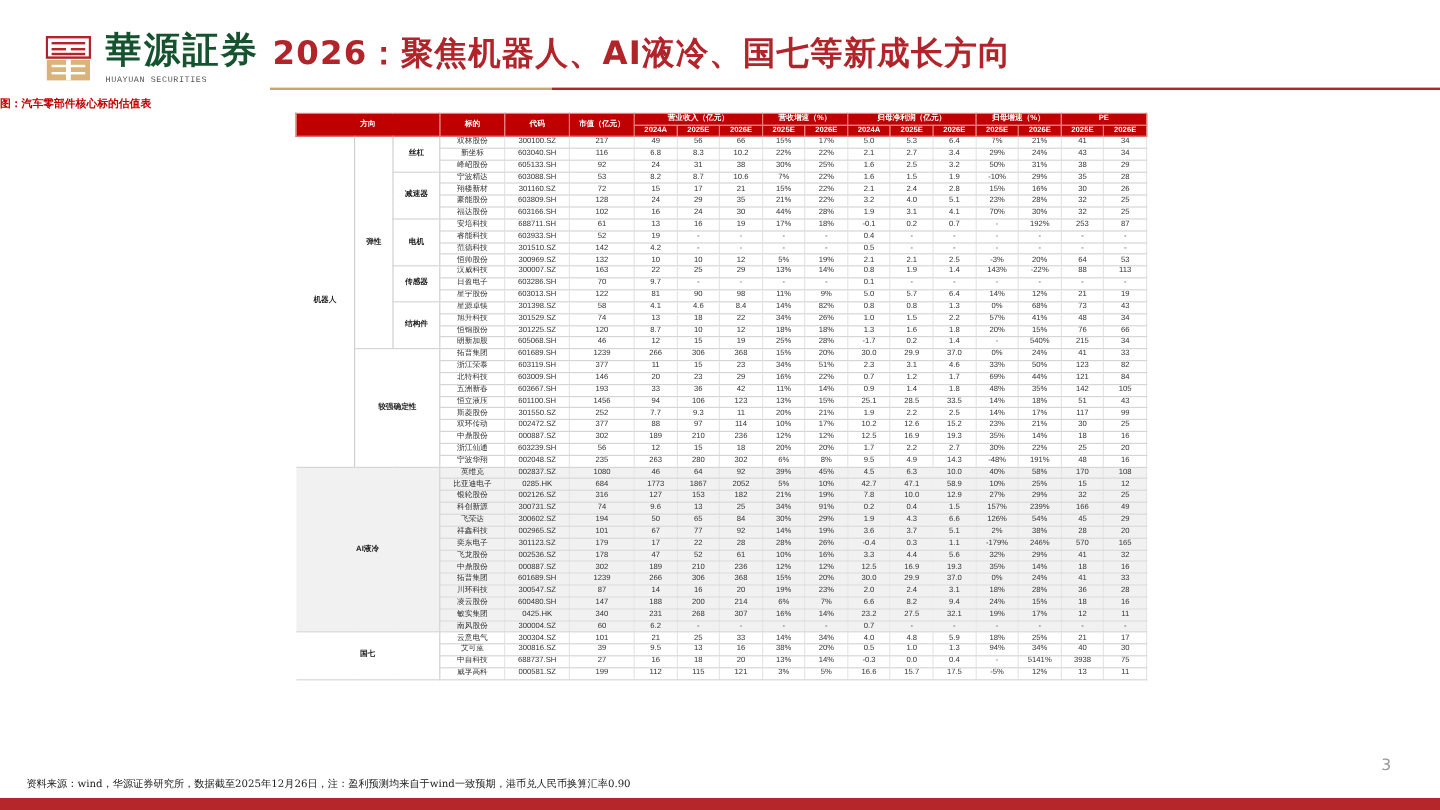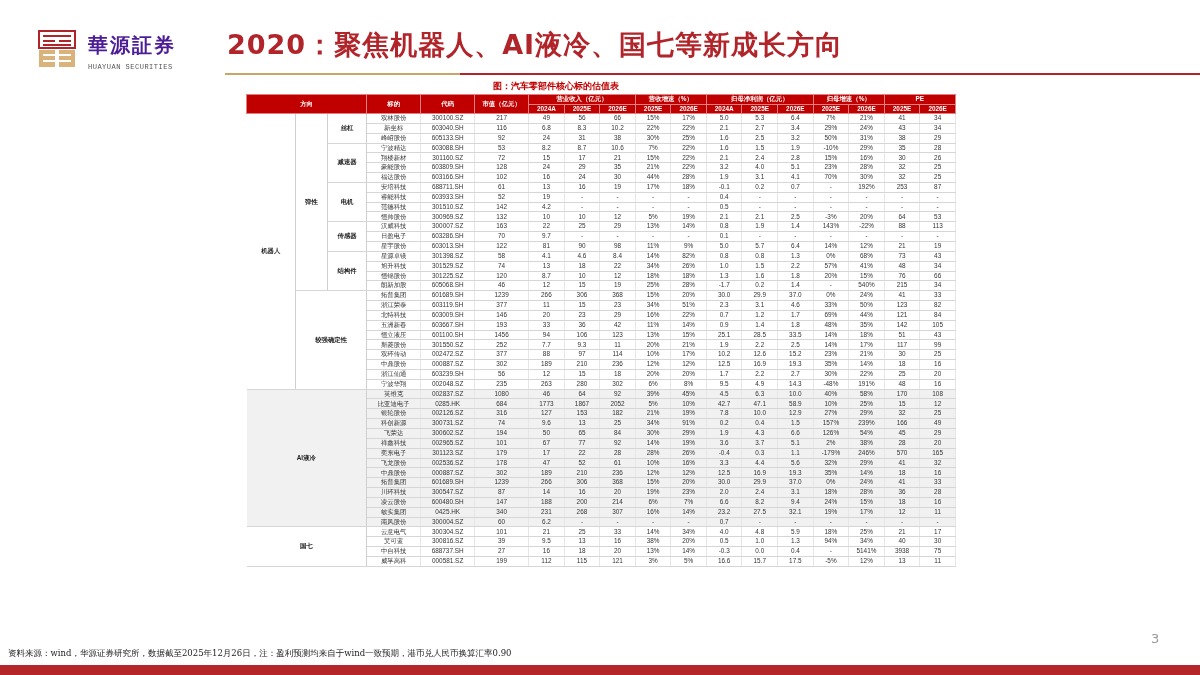--- a/index.html
+++ b/index.html
@@ -1,31 +1,31 @@
 <!DOCTYPE html>
 <html><head>
 <meta charset="utf-8">
 <style>
   html,body{margin:0;padding:0;}
   body{width:1200px;height:675px;position:relative;background:#ffffff;font-family:"DejaVu Sans","Liberation Sans",sans-serif;overflow:hidden;}
   .logo{position:absolute;left:38px;top:30px;width:38px;height:38px;}
   .brand{position:absolute;left:88px;top:30px;}
-  .brand-cn{font-family:Liberation Serif, serif;font-size:20px;font-weight:bold;color:#4c1d95;letter-spacing:2px;line-height:30px;}
+  .brand-cn{font-family:Liberation Mono, monospace;font-size:30px;font-weight:bold;color:#14532d;letter-spacing:2px;line-height:30px;}
   .brand-en{font-family:Liberation Mono, monospace;font-size:7px;color:#555;letter-spacing:0.5px;margin-top:3px;}
   .title{position:absolute;left:227px;top:28px;font-size:27px;font-weight:bold;color:#b0242a;line-height:34px;letter-spacing:1px;}
   .rule-gold{position:absolute;left:225px;top:73px;width:235px;height:2px;background:#c9a56a;}
   .rule-red{position:absolute;left:460px;top:73px;width:740px;height:2px;background:#b0242a;}
-  .fig-title{position:absolute;left:0;width:1072px;top:80px;text-align:center;font-size:9px;font-weight:bold;color:#c00000;padding-left:40px;box-sizing:border-box;}
+  .fig-title{position:absolute;left:0;width:1072px;top:80px;text-align:left;font-size:9px;font-weight:bold;color:#c00000;box-sizing:border-box;}
   table.val{position:absolute;left:246px;top:94px;width:710px;border-collapse:collapse;table-layout:fixed;font-family:"Liberation Sans",sans-serif;font-size:6.4px;color:#333;}
   table.val th{background:#c00000;color:#fff;font-weight:bold;height:8.5px;padding:0;border:0.5px solid #e08080;text-align:center;line-height:8px;}
   table.val td{height:8.85px;padding:0;text-align:center;border-bottom:0.5px solid #d6d6d6;border-right:0.5px solid #e6e6e6;line-height:8.6px;white-space:nowrap;overflow:hidden;}
   table.val td.grp{font-weight:bold;color:#222;border-right:0.5px solid #cfcfcf;}
   table.val tr.ai td{background:#f1f1f1;}
   table.val td.sepL{border-left:0.8px solid #bdbdbd;}
-  .source{position:absolute;left:8px;top:648px;font-size:8.5px;color:#222;font-family:"DejaVu Serif","Liberation Serif",serif;}
+  .source{position:absolute;left:22px;top:648px;font-size:8.5px;color:#222;font-family:"DejaVu Serif","Liberation Serif",serif;}
   .page-num{position:absolute;left:1151px;top:631px;font-size:13px;color:#999;}
   .bottom-bar{position:absolute;left:0;top:665px;width:1200px;height:10px;background:#b5262b;}
 </style>
 </head>
 <body>
 
 <svg class="logo" viewBox="0 0 38 38">
   <rect x="0" y="0" width="38" height="38" fill="#fff"></rect>
   <rect x="1" y="1" width="36" height="17" fill="none" stroke="#b0242a" stroke-width="2"></rect>
   <rect x="5" y="5" width="28" height="2" fill="#b0242a"></rect>
@@ -34,21 +34,21 @@
   <rect x="5" y="14" width="28" height="2" fill="#b0242a"></rect>
   <rect x="1" y="20" width="36" height="17" fill="#d9b37a"></rect>
   <rect x="5" y="24" width="28" height="2" fill="#fff"></rect>
   <rect x="17" y="20" width="4" height="17" fill="#fff"></rect>
   <rect x="5" y="30" width="28" height="2" fill="#fff"></rect>
 </svg>
 <div class="brand">
   <div class="brand-cn">華源証券</div>
   <div class="brand-en">HUAYUAN SECURITIES</div>
 </div>
-<div class="title">2020：聚焦机器人、AI液冷、国七等新成长方向</div>
+<div class="title">2026：聚焦机器人、AI液冷、国七等新成长方向</div>
 <div class="rule-gold"></div>
 <div class="rule-red"></div>
 
 <div class="fig-title">图：汽车零部件核心标的估值表</div>
 
 <table class="val">
   <colgroup>
     <col style="width:40px">
       <col style="width:26px">
       <col style="width:32px">

